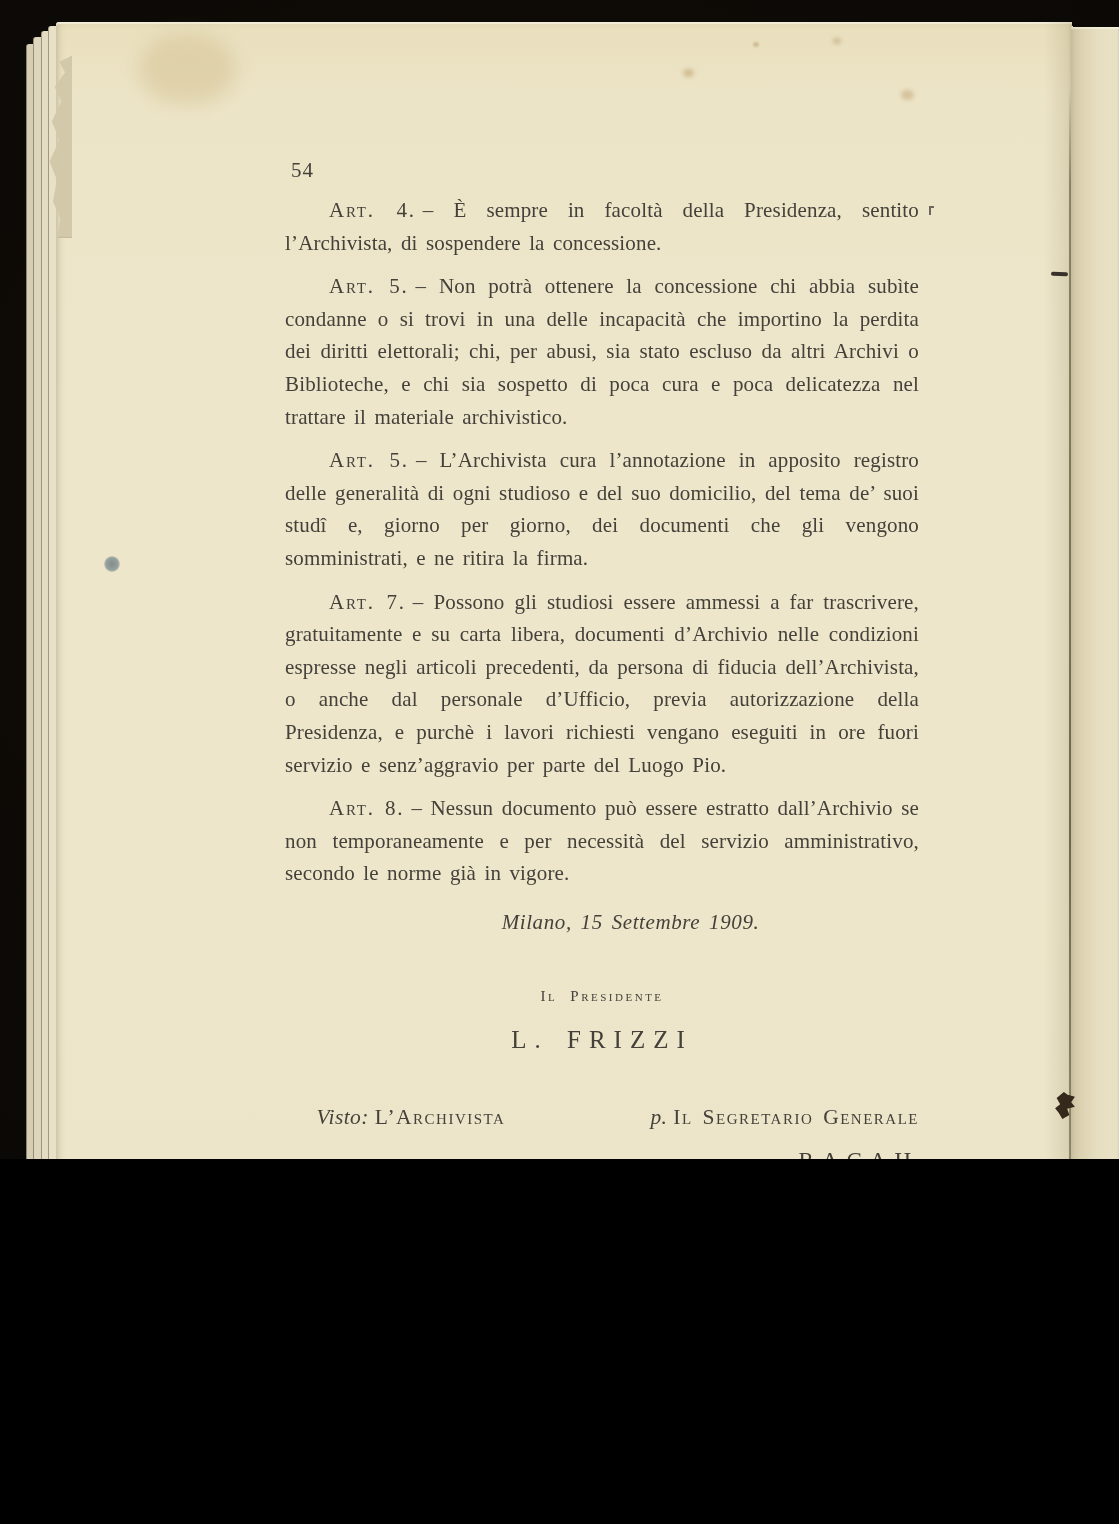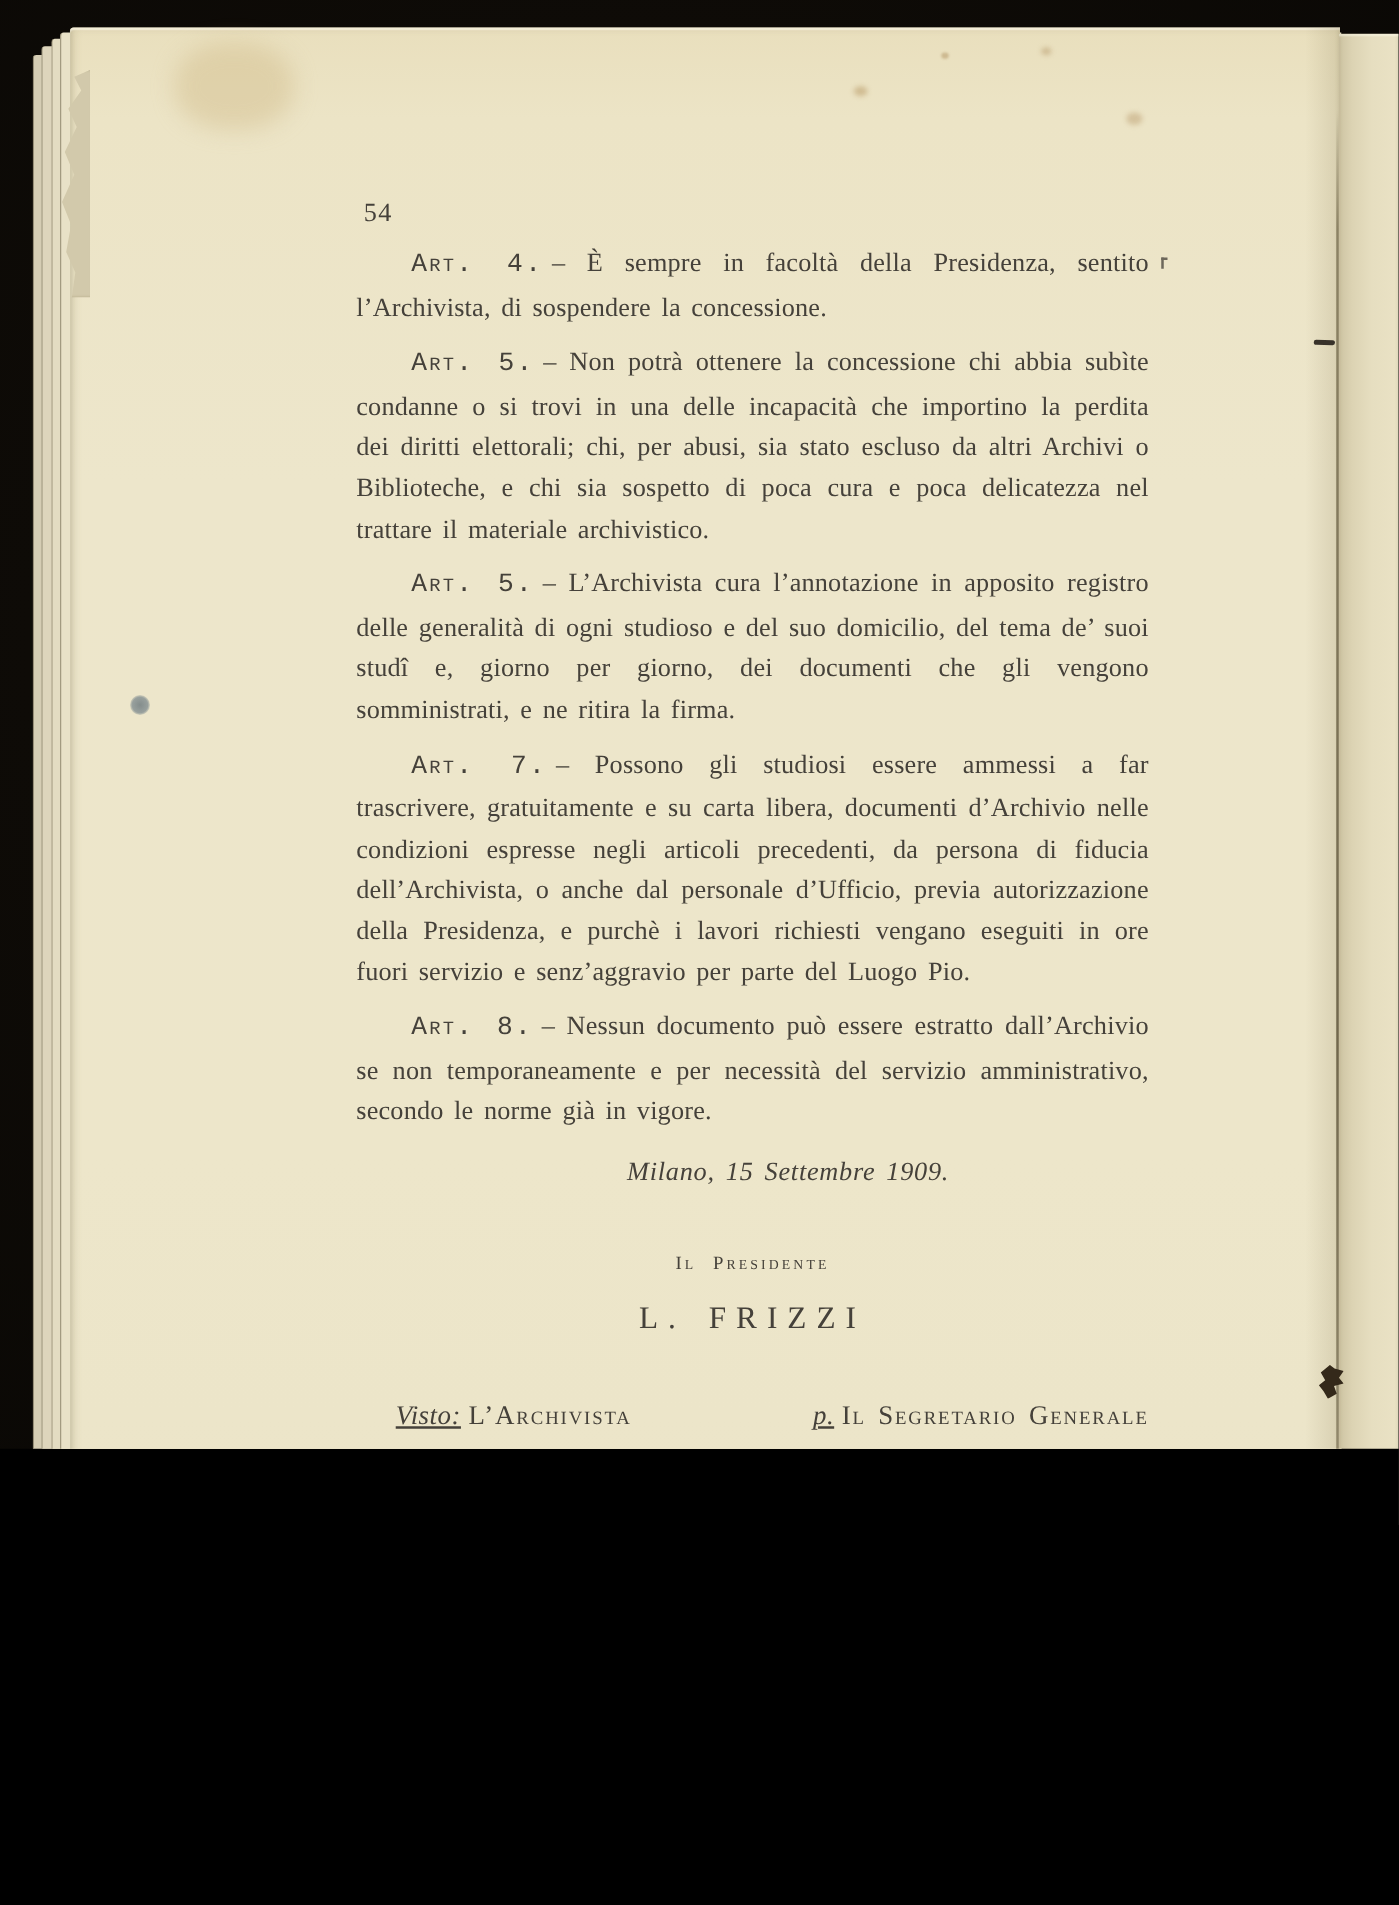--- a/index.html
+++ b/index.html
@@ -51,29 +51,29 @@
         box-shadow:0 0 7px rgba(130,96,44,.45);}
   .stray-mark{position:absolute;left:927px;top:205px;width:8px;height:11px;z-index:4;opacity:.8;}
   .stray-mark::before{content:'';position:absolute;left:2px;top:1px;width:2px;height:9px;background:#4e4940;}
   .stray-mark::after{content:'';position:absolute;left:2px;top:1px;width:5px;height:2px;background:#4e4940;}
 
   
   .pagenum{position:absolute;left:291px;top:158px;z-index:5;font-size:21px;letter-spacing:1px;color:#45413a;}
   .textcol{position:absolute;left:285px;top:194px;width:634px;z-index:5;color:#45413a;
         font-size:21px;line-height:32.6px;text-align:justify;word-spacing:3px;letter-spacing:.15px;}
   .para{margin:0 0 11px;text-indent:44px;}
-  .artlabel{font-variant:small-caps;letter-spacing:1.8px;padding-right:7px;font-family:Liberation Mono, monospace;}
+  .artlabel{font-variant:small-caps;letter-spacing:1.8px;padding-right:7px;}
   .dateline{margin:16px 0 0 57px;font-style:italic;text-align:center;letter-spacing:.6px;}
   .president-title{margin-top:42px;text-align:center;font-variant:small-caps;letter-spacing:2.5px;word-spacing:7px;font-size:15px;}
   .president-name{margin-top:11px;text-align:center;font-size:25px;letter-spacing:8px;word-spacing:4px;}
   .sig-row{display:flex;justify-content:space-between;margin-top:44px;}
   .sig-left{width:252px;text-align:center;}
   .sig-right{width:322px;text-align:right;}
   .sig-title{font-variant:small-caps;letter-spacing:1.5px;font-size:21.5px;}
-  .lead-italic{font-style:italic;font-variant:normal;letter-spacing:.4px;padding-right:6px;text-decoration:underline;}
+  .lead-italic{font-style:italic;font-variant:normal;letter-spacing:.4px;padding-right:6px;}
   .sig-name{margin-top:12px;font-size:23px;letter-spacing:8px;}
 </style>
 </head>
 <body>
 
 <div class="scene">
 
   <div class="edge e4"></div>
   <div class="edge e3"></div>
   <div class="edge e2"></div>

